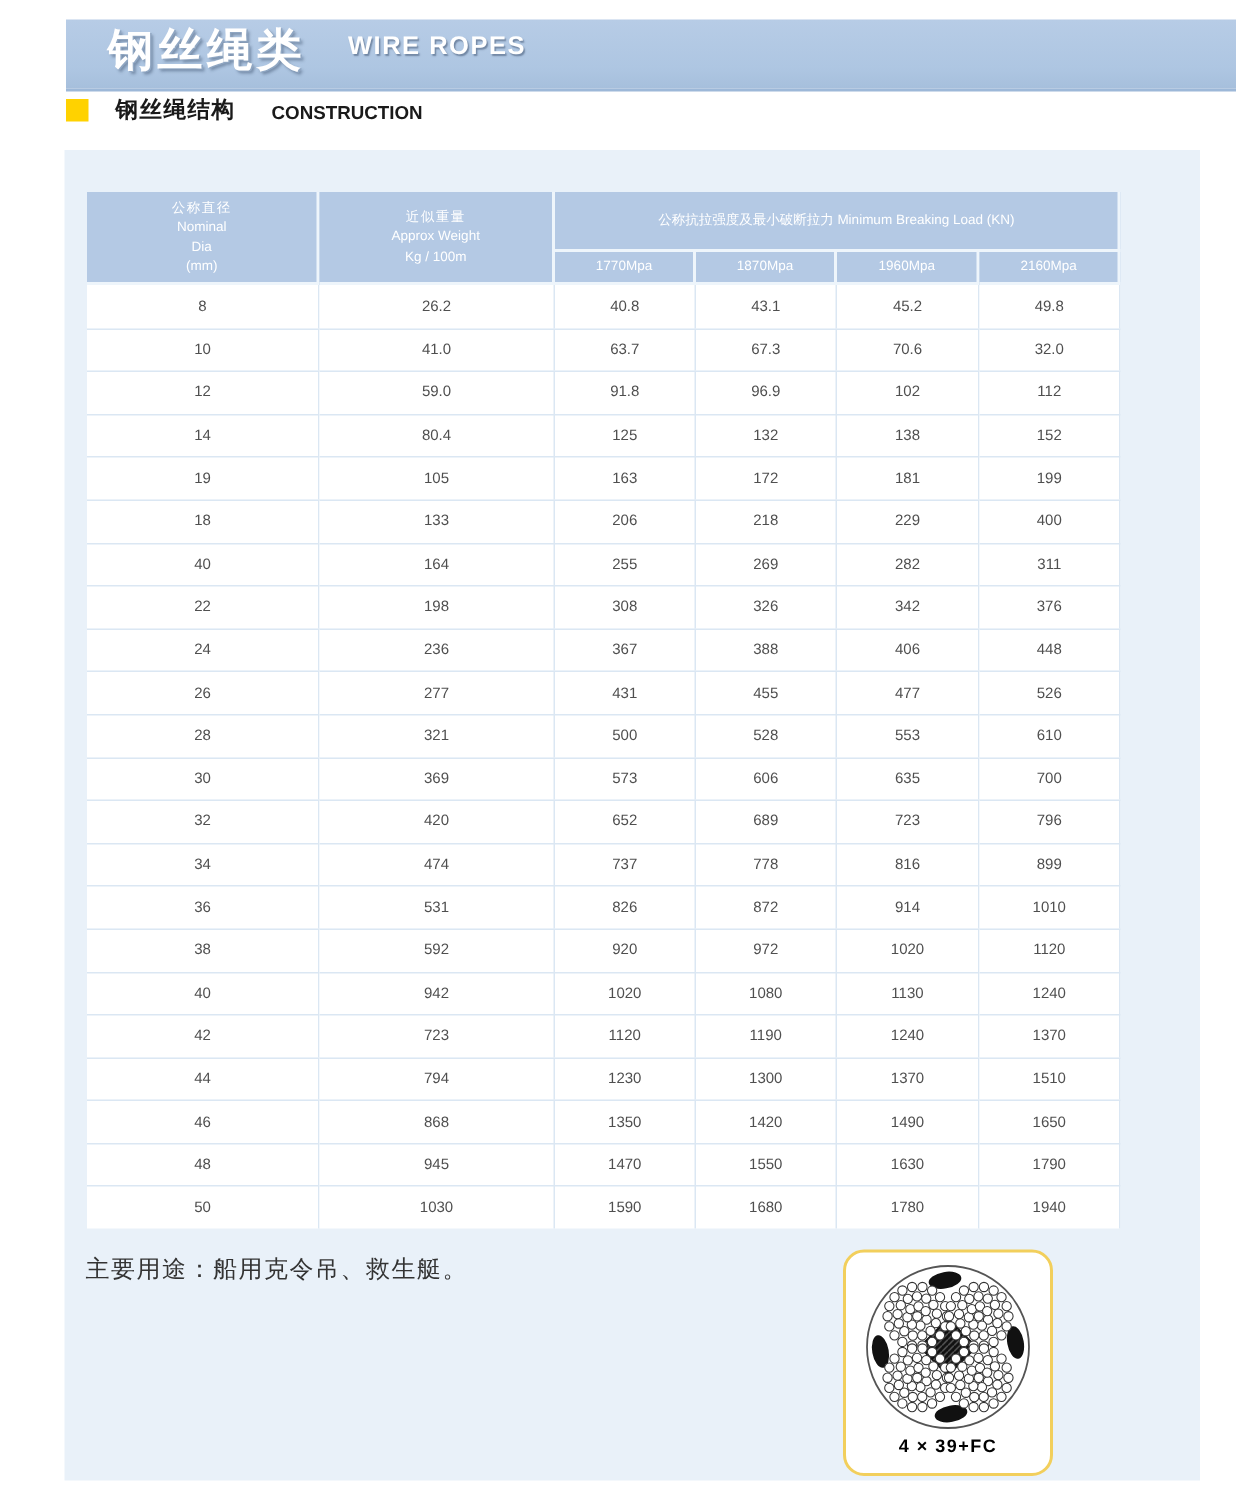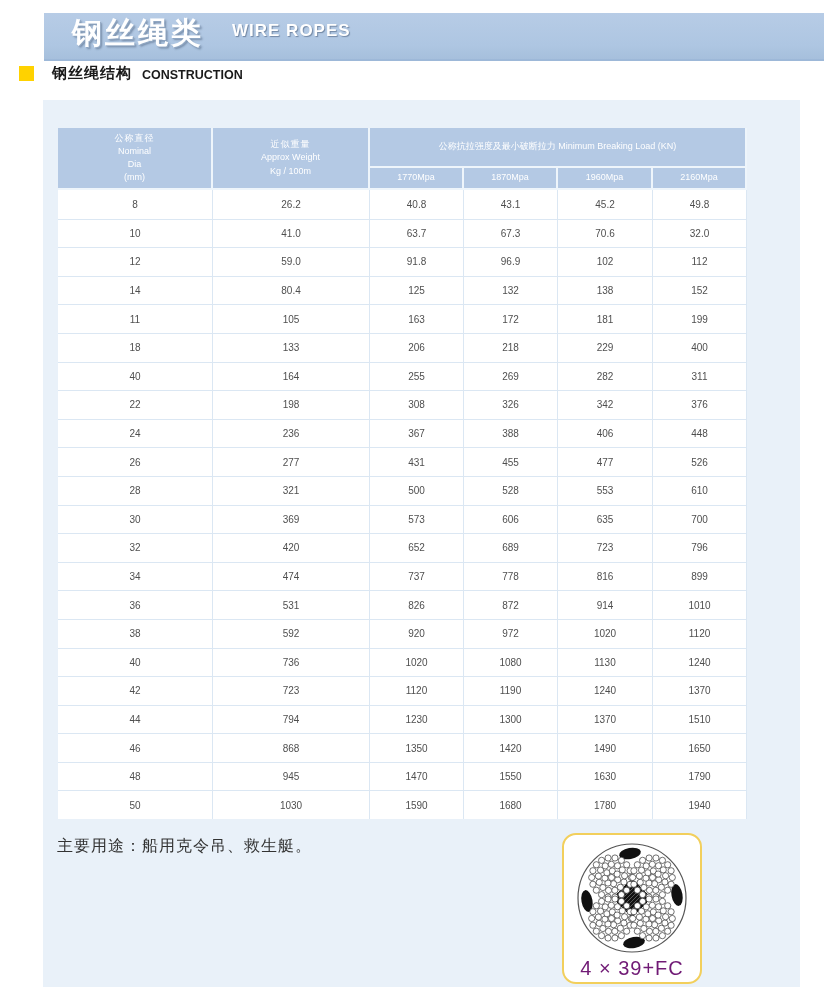--- a/index.html
+++ b/index.html
@@ -27,24 +27,24 @@
     margin-left:28px;
     text-shadow:1px 1px 0 #8fa6c2, 2px 2px 2px rgba(50,70,100,.45);
   }
   .title-en{
     font-size:17px;font-weight:bold;color:#fff;letter-spacing:1px;
     margin-left:28px;margin-top:8px;
     text-shadow:1px 1px 1px rgba(50,70,100,.5);
   }
 
   
-  .section{position:absolute;left:19px;top:64px;display:flex;align-items:center;text-align:right;}
+  .section{position:absolute;left:44px;top:64px;display:flex;align-items:center;text-align:right;}
   .section-bullet{width:15px;height:15px;background:var(--accent-yellow);}
   .section-cn{font-size:15px;font-weight:bold;color:#1a1a1a;margin-left:18px;letter-spacing:1px;}
-  .section-en{font-size:12.5px;font-weight:bold;color:#1a1a1a;margin-left:10px;margin-top:2px;}
+  .section-en{font-size:12.5px;font-weight:bold;color:#1a1a1a;margin-left:24px;margin-top:2px;}
 
   
   .table-container{
     position:absolute;left:43px;top:100px;width:757px;height:887px;
     background:var(--table-bg);
   }
   table.spec{
     position:absolute;left:15px;top:28px;width:689px;
     border-collapse:separate;border-spacing:0;table-layout:fixed;
   }
@@ -73,21 +73,21 @@
     font-size:16px;color:#333;letter-spacing:1px;
   }
 
   
   .diagram-box{
     position:absolute;left:519px;top:733px;width:140px;height:151px;
     background:#fff;border:2px solid var(--diagram-border);border-radius:14px;
     box-sizing:border-box;display:flex;flex-direction:column;align-items:center;
   }
   .diagram-box svg{display:block;margin-top:2px;}
-  .diagram-label{font-size:20px;font-weight:normal;color:#701a75;letter-spacing:1px;margin-top:-2px;}
+  .diagram-label{font-size:12px;font-weight:bold;color:#000000;letter-spacing:1px;margin-top:-2px;}
 </style>
 </head>
 <body>
 
 <div class="page">
 
   <div class="title-bar">
     <span class="title-cn">钢丝绳类</span>
     <span class="title-en">WIRE ROPES</span>
   </div>
@@ -158,21 +158,21 @@
           </tr>
           <tr>
             <td>14</td>
             <td>80.4</td>
             <td>125</td>
             <td>132</td>
             <td>138</td>
             <td>152</td>
           </tr>
           <tr>
-            <td>11</td>
+            <td>19</td>
             <td>105</td>
             <td>163</td>
             <td>172</td>
             <td>181</td>
             <td>199</td>
           </tr>
           <tr>
             <td>18</td>
             <td>133</td>
             <td>206</td>
@@ -255,21 +255,21 @@
           <tr>
             <td>38</td>
             <td>592</td>
             <td>920</td>
             <td>972</td>
             <td>1020</td>
             <td>1120</td>
           </tr>
           <tr>
             <td>40</td>
-            <td>736</td>
+            <td>942</td>
             <td>1020</td>
             <td>1080</td>
             <td>1130</td>
             <td>1240</td>
           </tr>
           <tr>
             <td>42</td>
             <td>723</td>
             <td>1120</td>
             <td>1190</td>

